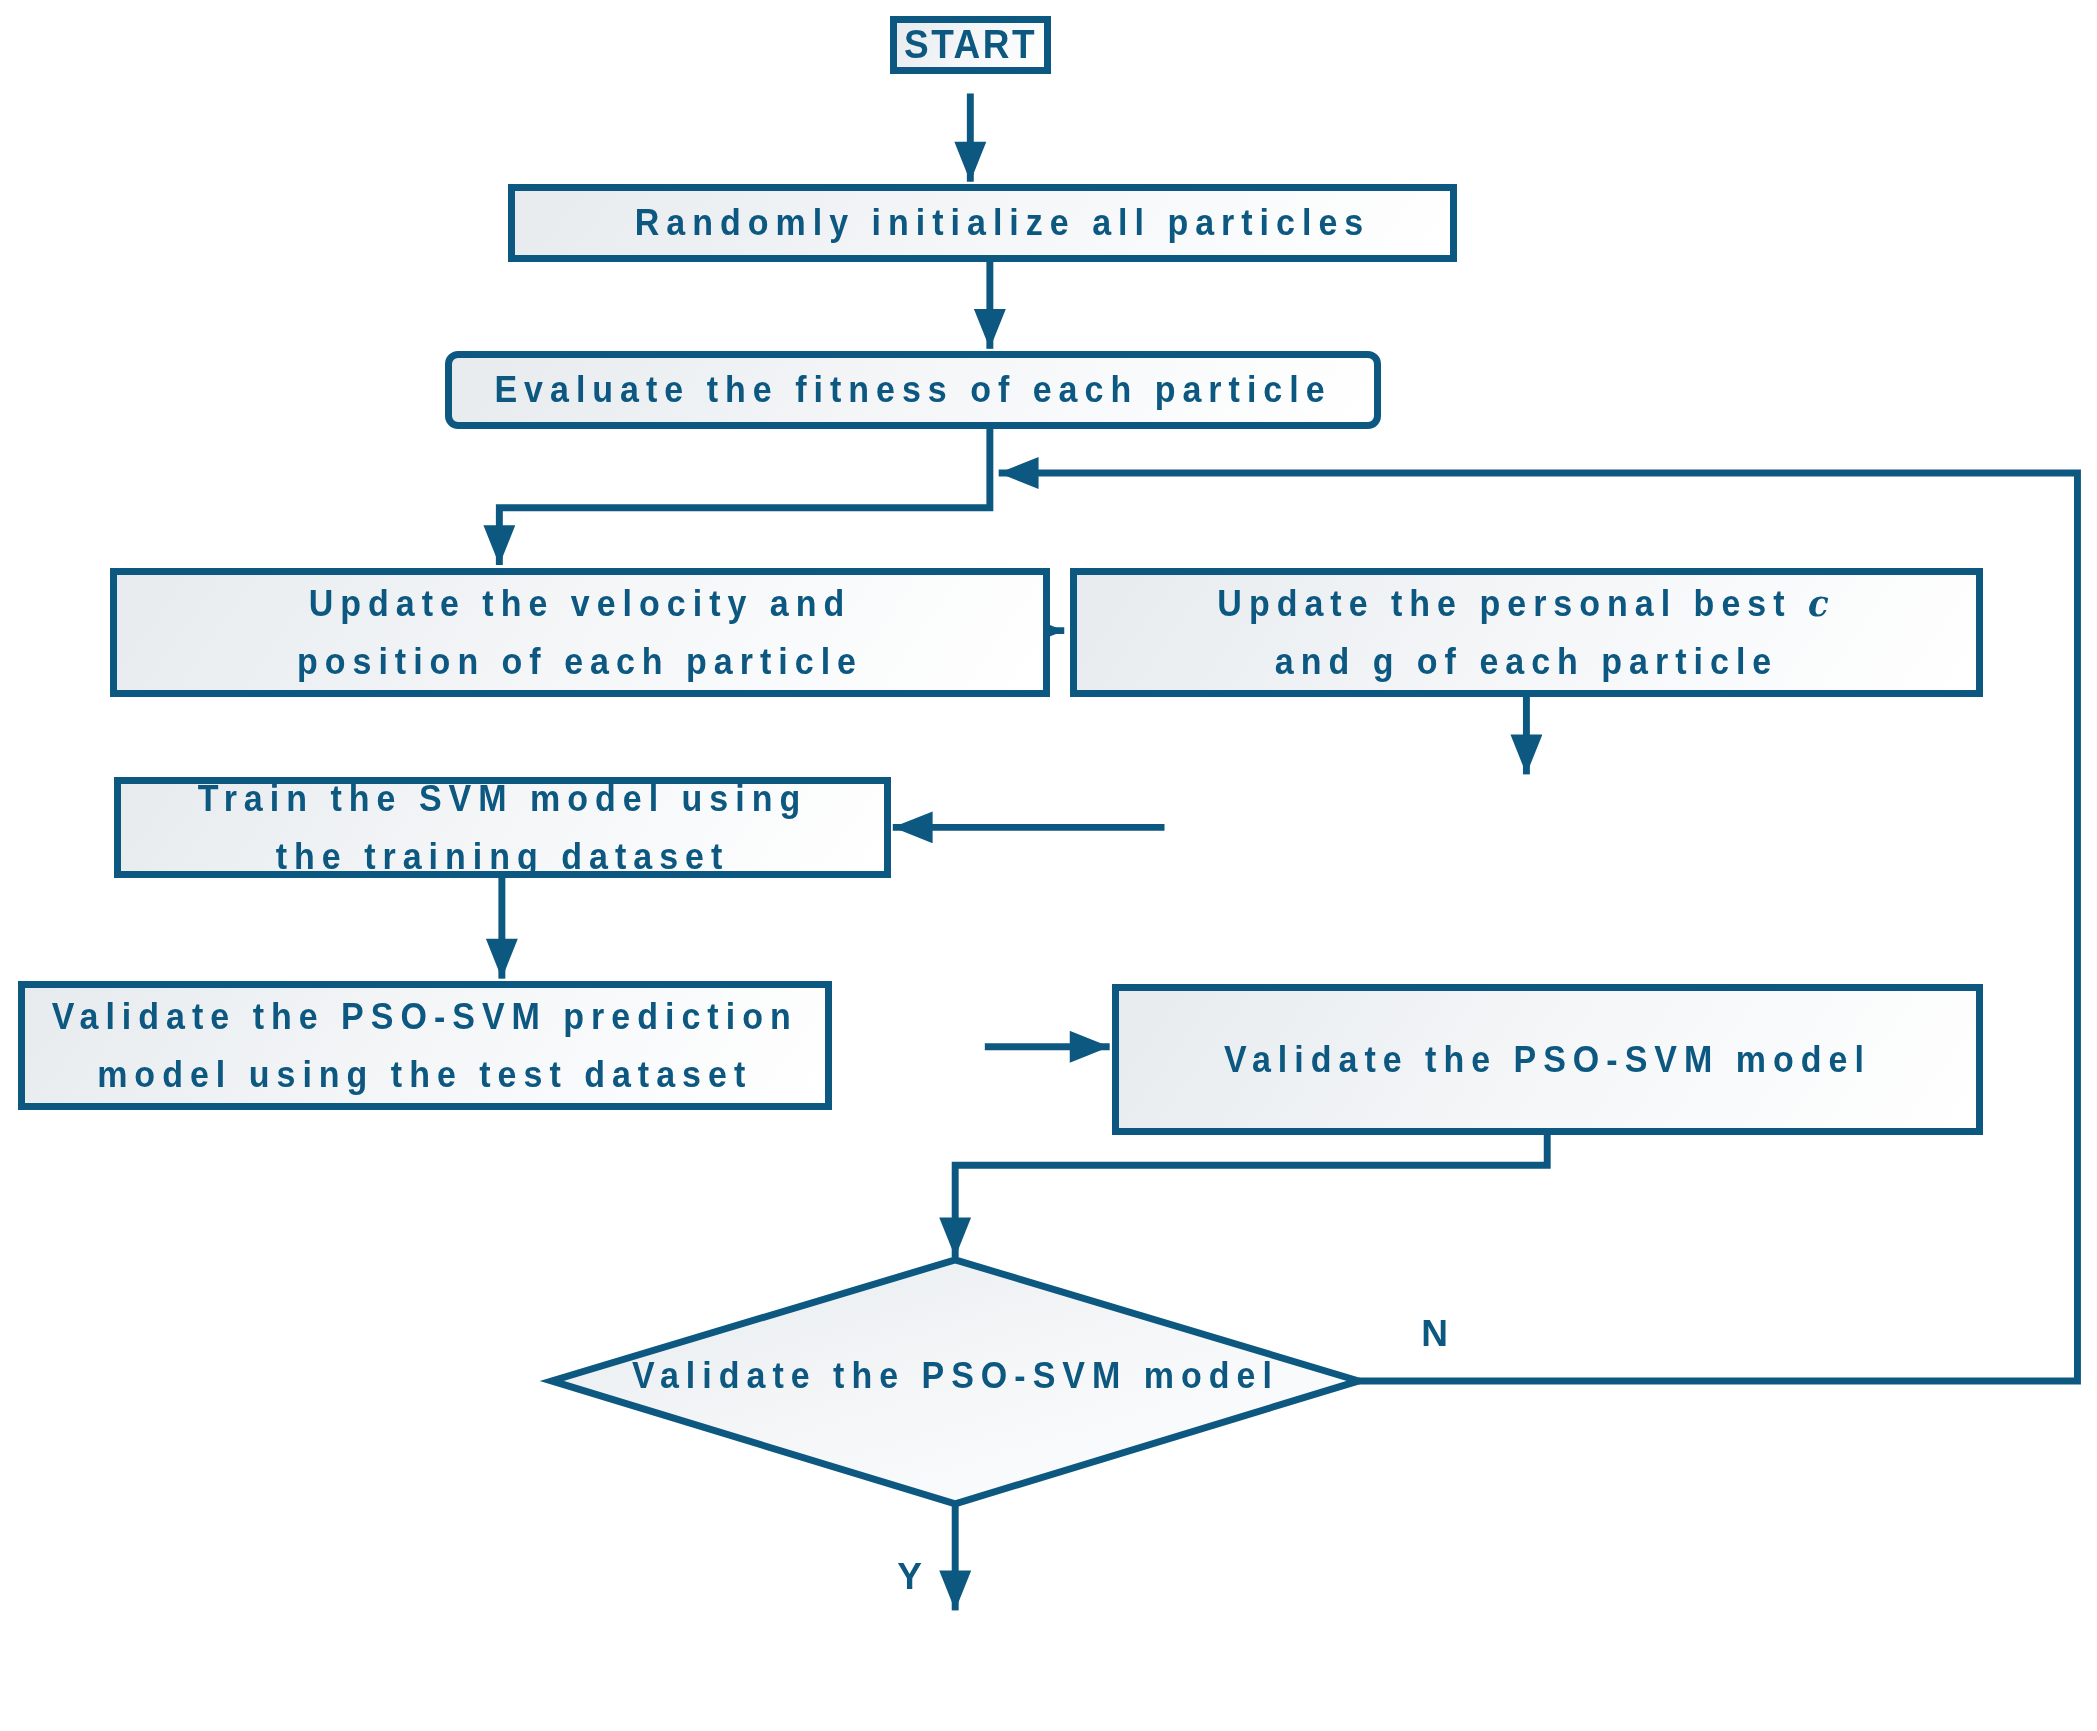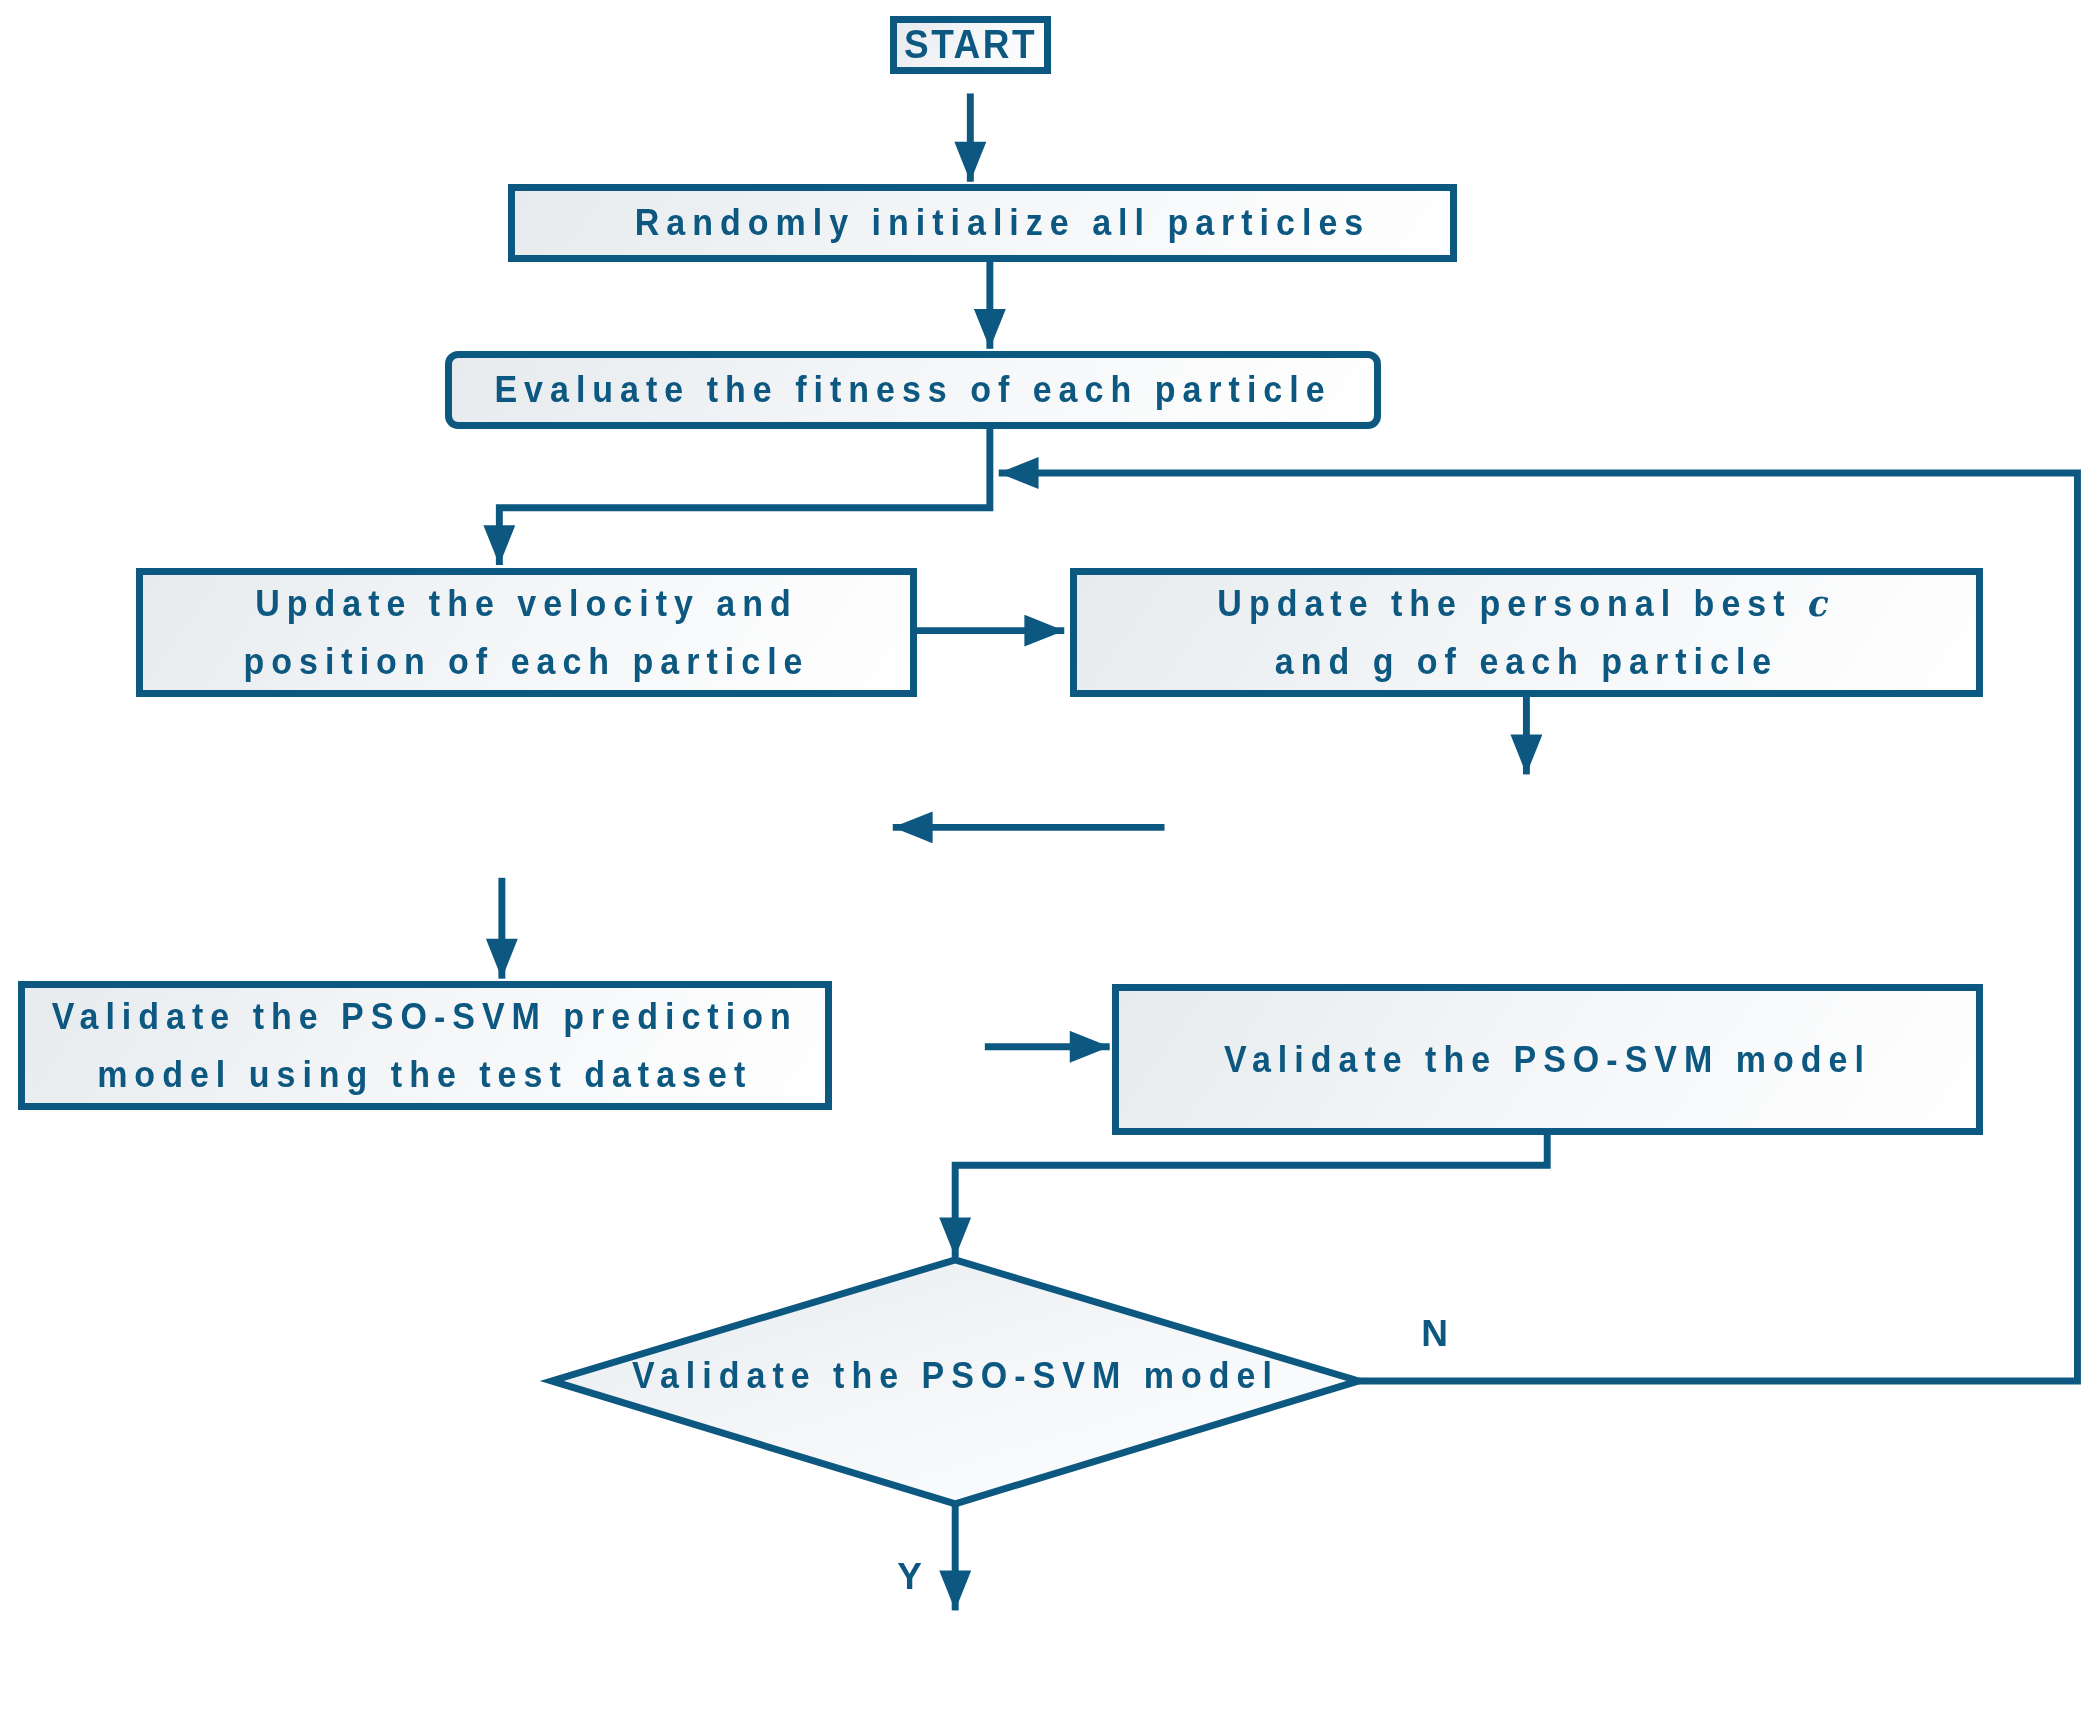--- a/index.html
+++ b/index.html
@@ -107,34 +107,40 @@
         <div class="line"><span>Randomly initialize all particles</span></div>
       </div>
   </div>
 
   <div class="node" id="node-evaluate" style="left:445px;top:351px;width:936px;height:78px;border-radius:13px;">
     <div class="label">
         <div class="line"><span>Evaluate the fitness of each particle</span></div>
       </div>
   </div>
 
-  <div class="node" id="node-velocity" style="left:110px;top:568px;width:781px;height:129px;margin-left:26px;">
+  <div class="node" id="node-velocity" style="left:110px;top:568px;width:940px;height:129px;">
     <div class="label">
         <div class="line"><span>Update the velocity and</span></div>
         <div class="line"><span>position of each particle</span></div>
       </div>
   </div>
 
   <div class="node" id="node-pbest" style="left:1070px;top:568px;width:913px;height:129px;justify-content:center;">
     <div class="label">
         <div class="line"><span>Update the personal best </span><span class="seg-italic">c</span></div>
         <div class="line"><span>and g of each particle</span></div>
       </div>
   </div>
 
+  <div class="node" id="node-train" style="left:114px;top:777px;width:777px;height:101px;">
+    <div class="label">
+        <div class="line"><span>Train the SVM model using</span></div>
+        <div class="line"><span>the training dataset</span></div>
+      </div>
+  </div>
 
 
   <div class="node" id="node-validate-test" style="left:17.7px;top:981px;width:814px;height:129px;">
     <div class="label">
         <div class="line"><span>Validate the PSO-SVM prediction</span></div>
         <div class="line"><span>model using the test dataset</span></div>
       </div>
   </div>
 
   <div class="node" id="node-validate-model" style="left:1112px;top:984px;width:871px;height:151px;">

